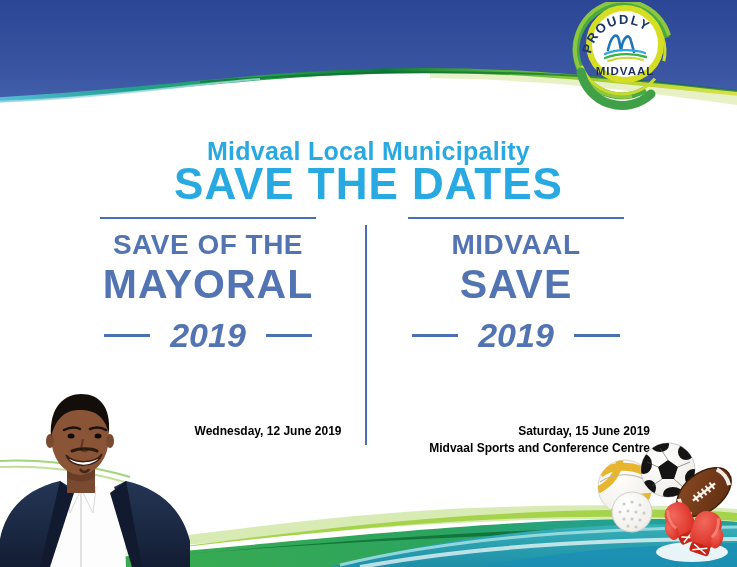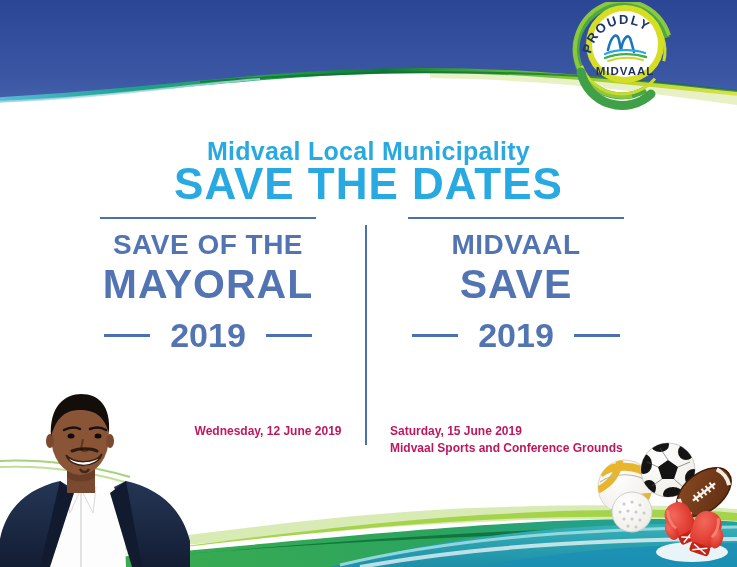--- a/index.html
+++ b/index.html
@@ -23,27 +23,27 @@
     position:absolute;top:159px;left:0;width:737px;text-align:center;
     color:#29a9e1;font-size:44px;font-weight:700;letter-spacing:1px;
   }
   
   .event{position:absolute;top:217px;text-align:center;color:#5374b3;font-weight:700;}
   .event-left{left:88px;width:240px;}
   .event-right{left:404px;width:224px;}
   .event .rule{height:2px;background:#4a70b2;margin:0 auto 10px;width:216px;}
   .event .l1,.event .l2{font-size:28px;line-height:32px;letter-spacing:.5px;}
   .event .l3{font-size:41px;line-height:47px;letter-spacing:1px;}
-  .year-row{display:flex;align-items:center;justify-content:center;gap:20px;margin-top:8px;font-size:34px;}
+  .year-row{display:flex;align-items:center;justify-content:center;gap:20px;margin-top:8px;font-size:34px;font-style:italic;}
   .year-row .dash{width:46px;height:3px;background:#4a70b2;}
   .divider{position:absolute;left:365px;top:225px;width:2px;height:220px;background:#4a70b2;}
   
-  .date{position:absolute;font-size:12px;font-weight:700;color:#be185d;line-height:17px;}
+  .date{position:absolute;font-size:12px;font-weight:700;color:#000000;line-height:17px;}
   .date-left{left:186px;top:423px;width:164px;text-align:center;}
-  .date-right{left:390px;top:423px;width:250px;text-align:left;}
+  .date-right{left:400px;top:423px;width:250px;text-align:right;}
   
   .footer-waves{position:absolute;left:0;bottom:0;pointer-events:none;}
   .mayor{position:absolute;left:0;bottom:0;}
   .sports{position:absolute;right:0;bottom:0;}
 </style>
 </head>
 <body>
 
 <div class="canvas">
 
@@ -116,21 +116,21 @@
       <span>2019</span>
       <span class="dash"></span>
     </div>
   </div>
 
   <div class="date date-left">
     <div>Wednesday, 12 June 2019</div>
   </div>
   <div class="date date-right">
     <div>Saturday, 15 June 2019</div>
-    <div>Midvaal Sports and Conference Grounds</div>
+    <div>Midvaal Sports and Conference Centre</div>
   </div>
 
   <svg class="footer-waves" width="737" height="120" viewBox="0 0 737 120" preserveAspectRatio="none">
     <defs>
       <linearGradient id="fg" gradientUnits="userSpaceOnUse" x1="0" y1="0" x2="737" y2="0">
         <stop offset="0" stop-color="#3fae49"></stop>
         <stop offset="0.6" stop-color="#2ca45f"></stop>
         <stop offset="0.8" stop-color="#23a18b"></stop>
         <stop offset="1" stop-color="#23a1a1"></stop>
       </linearGradient>

